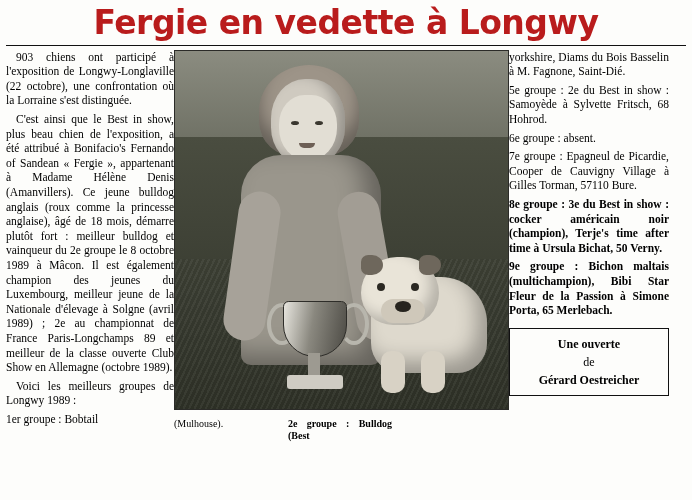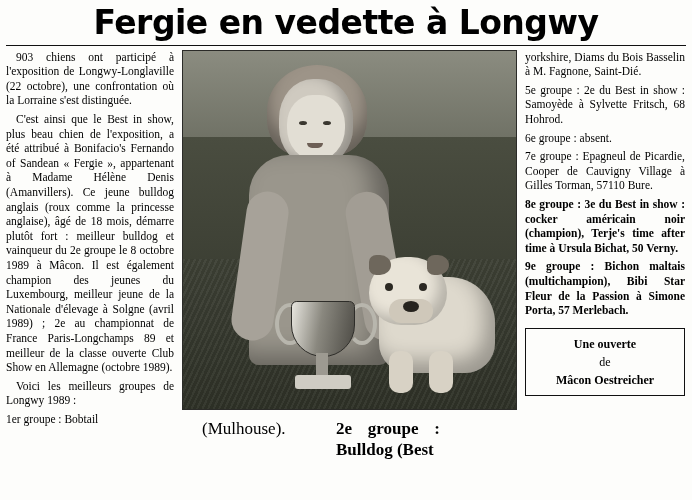--- a/index.html
+++ b/index.html
@@ -23,30 +23,30 @@
     padding: 4px 6px 0 6px;
   }
   .headline {
     font-family: "DejaVu Sans", sans-serif;
     font-weight: bold;
     font-size: 33px;
     letter-spacing: -0.5px;
     text-align: center;
     line-height: 1.05;
     margin: 2px 0 4px 0;
-    color: #000000;
+    color: #b91c1c;
   }
   .rule {
     border: none;
     border-top: 1.5px solid #111;
     margin: 2px 0 4px 0;
   }
   .body-area {
     display: flex;
-    gap: 8px;
+    gap: 0;
     align-items: flex-start;
   }
   .col {
     font-size: 11.5px;
     line-height: 1.27;
     text-align: justify;
     text-justify: inter-word;
     hyphens: auto;
   }
   .col-left {
@@ -241,23 +241,22 @@
     margin-top: 4px;
     line-height: 1.2;
   }
   .mid-after {
     display: flex;
     gap: 10px;
     margin-top: 8px;
     width: 335px;
   }
   .mid-after .sub {
-    font-size: 17px;
+    font-size: 10px;
     line-height: 1.27;
-    margin-left: 20px;
   }
   .mid-c1 { width: 104px; }
   .mid-c2 { width: 104px; }
   .mid-c3 { width: 107px; }
   .boxed {
     border: 1.5px solid #111;
     padding: 6px 8px;
     margin-top: 10px;
     font-size: 12px;
     line-height: 1.5;
@@ -328,23 +327,23 @@
         <div class="sub mid-c3"></div>
       </div>
     </div>
 
     <div class="col col-right">
       <p class="noindent">yorkshire, Diams du Bois Basselin à M. Fagnone, Saint-Dié.</p>
       <p class="noindent">5e groupe : 2e du Best in show : Samoyède à Sylvette Fritsch, 68 Hohrod.</p>
       <p class="noindent">6e groupe : absent.</p>
       <p class="noindent">7e groupe : Epagneul de Picardie, Cooper de Cauvigny Village à Gilles Torman, 57110 Bure.</p>
       <p class="noindent b">8e groupe : 3e du Best in show : cocker américain noir (champion), Terje's time after time à Ursula Bichat, 50 Verny.</p>
-      <p class="noindent b">9e groupe : Bichon maltais (multichampion), Bibi Star Fleur de la Passion à Simone Porta, 57 Merlebach.</p>
+      <p class="noindent b">9e groupe : Bichon maltais (multichampion), Bibi Star Fleur de la Passion à Simone Porta, 65 Merlebach.</p>
 
       <div class="boxed">
         <div>Une ouverte</div>
         <div class="thin">de</div>
-        <div>Mâcon Oestreicher</div>
+        <div>Gérard Oestreicher</div>
       </div>
     </div>
 
   </div>
 </div>
 
 </body></html>

